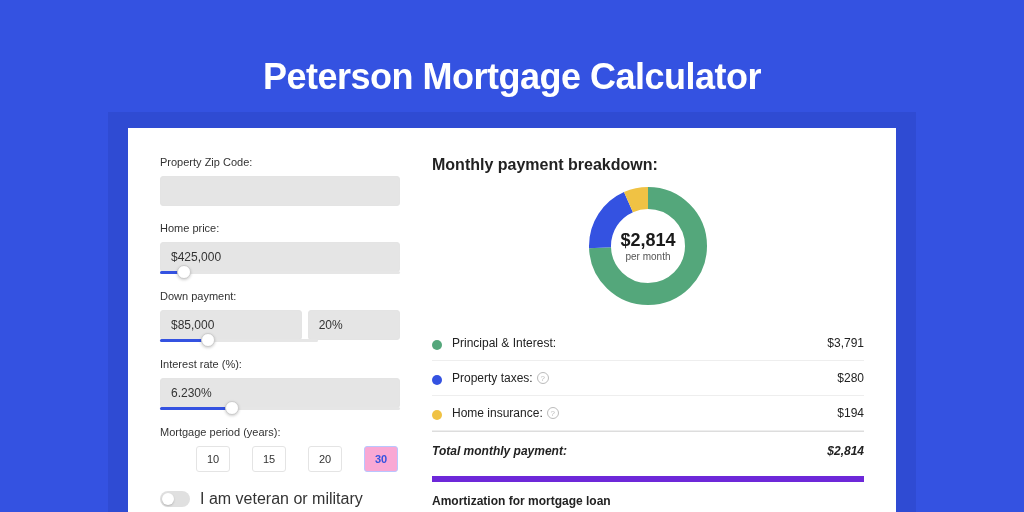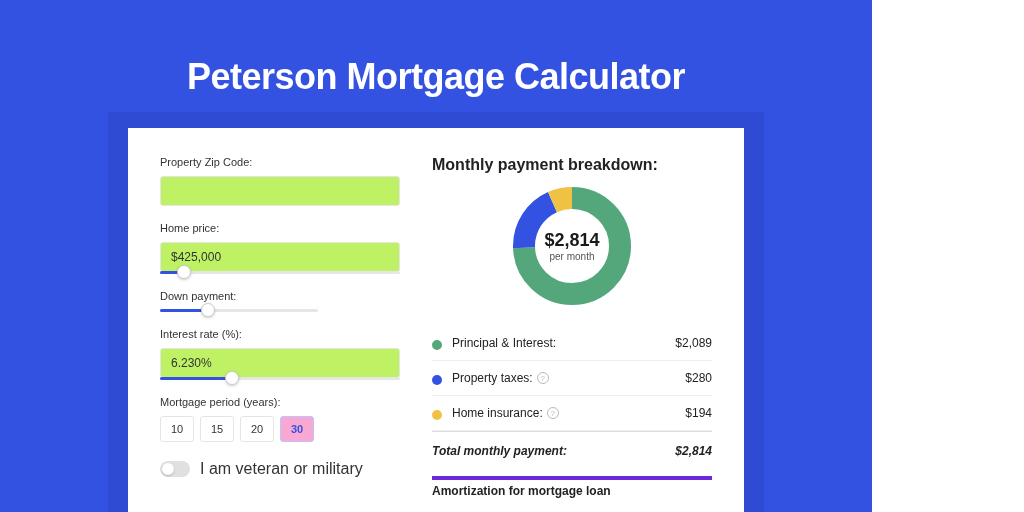--- a/index.html
+++ b/index.html
@@ -1,31 +1,31 @@
 <!DOCTYPE html>
 <html><head>
 <meta charset="utf-8">
 <style>
   * { box-sizing: border-box; margin: 0; padding: 0; }
   html, body { width: 1024px; height: 512px; overflow: hidden; font-family: -apple-system, BlinkMacSystemFont, "Segoe UI", Arial, sans-serif; }
-  .stage { width: 872px; height: 512px; background: #3452e1; position: relative; }
+  .stage { width: 1024px; height: 512px; background: #3452e1; position: relative; }
   .title { color: #fff; text-align: center; font-size: 36px; font-weight: 700; padding-top: 56px; letter-spacing: -0.5px; }
   .band { position: absolute; left: 108px; right: 108px; top: 112px; bottom: 0; background: #2f4bd3; }
   .card { position: absolute; left: 128px; right: 128px; top: 128px; bottom: 0; background: #fff; display: flex; padding: 28px 32px 0 32px; gap: 32px; }
   .form { width: 240px; flex: 0 0 240px; font-size: 12px; color: #333; }
   .form label { display: block; font-size: 11px; color: #333; margin-bottom: 8px; }
-  .input { width: 100%; height: 30px; border: 1px solid #e4e4e4; border-radius: 3px; padding: 0 10px; font-size: 12px; color: #333; background: #bef264; }
+  .input { width: 100%; height: 30px; border: 1px solid #e4e4e4; border-radius: 3px; padding: 0 10px; font-size: 12px; color: #333; background: #e5e5e5; }
   .group { margin-bottom: 16px; position: relative; }
   .slider-track { height: 3px; background: #e6e6e6; position: relative; margin-top: -1px; border-radius: 2px; }
   .slider-fill { position: absolute; top: 0; left: 0; height: 3px; background: #3452e1; border-radius: 2px; }
   .slider-thumb { position: absolute; top: -6px; width: 14px; height: 14px; background: #fff; border: 1px solid #ccc; border-radius: 50%; box-shadow: 0 1px 3px rgba(0,0,0,0.2); margin-left: -7px; }
   .pair { display: flex; gap: 6px; }
   .pair .input:first-child { flex: 1.7; }
   .pair .input:last-child { flex: 1; }
-  .periods { display: flex; gap: 6px; }
+  .periods { display: flex; gap: 22px; margin-left: 36px; }
   .pbtn { width: 34px; height: 26px; border: 1px solid #e4e4e4; border-radius: 3px; background: #fff; font-size: 11px; color: #333; display: flex; align-items: center; justify-content: center; cursor: pointer; }
   .pbtn.active { background: #f9a8d4; border-color: #b8c6ff; color: #3452e1; font-weight: 600; }
   .toggle-row { display: flex; align-items: center; gap: 10px; margin-top: 18px; }
   .toggle { width: 30px; height: 16px; background: #e0e0e0; border-radius: 10px; position: relative; }
   .toggle-knob { position: absolute; left: 2px; top: 2px; width: 12px; height: 12px; background: #fff; border-radius: 50%; box-shadow: 0 1px 2px rgba(0,0,0,0.2); }
   .toggle-label { font-size: 16px; color: #333; }
 
   .results { flex: 1; font-size: 12px; color: #222; }
   .results h3 { font-size: 16px; font-weight: 700; margin-bottom: 10px; }
   .donut-wrap { display: flex; justify-content: center; margin: 6px 0 18px; }
@@ -41,21 +41,21 @@
   .dot { width: 10px; height: 10px; border-radius: 50%; margin-right: 10px; flex-shrink: 0; }
   .dot.green { background: #54a77b; }
   .dot.blue { background: #3452e1; }
   .dot.yellow { background: #f0c244; }
   .lname { font-size: 12px; color: #222; display: flex; align-items: center; gap: 4px; }
   .info { width: 12px; height: 12px; border: 1px solid #bbb; color: #bbb; border-radius: 50%; font-size: 8px; display: inline-flex; align-items: center; justify-content: center; }
   .lval { margin-left: auto; font-size: 12px; color: #222; }
   .total { display: flex; align-items: center; padding: 12px 0; border-top: 1px solid #ddd; font-weight: 700; font-style: italic; }
   .total .lval { font-weight: 700; }
 
-  .amort { margin-top: 6px; border-top: 4px solid #6d28d9; padding-top: 4px; }
+  .amort { margin-top: 6px; border-top: 6px solid #6d28d9; padding-top: 12px; }
   .amort h4 { font-size: 12px; font-weight: 700; margin-bottom: 10px; }
 </style>
 </head>
 <body>
 
 <div class="stage">
   <h1 class="title">Peterson Mortgage Calculator</h1>
   <div class="band"></div>
   <div class="card">
 
@@ -70,20 +70,24 @@
         <label>Home price:</label>
         <input class="input" value="$425,000" style="">
         <div class="slider-track">
           <div class="slider-fill" style="width:10%"></div>
           <div class="slider-thumb" style="left:10%"></div>
         </div>
       </div>
 
       <div class="group">
         <label>Down payment:</label>
+        <div class="pair">
+          <input class="input" value="$85,000" style="">
+          <input class="input" value="20%" style="">
+        </div>
         <div class="slider-track" style="width:66%">
           <div class="slider-fill" style="width:30%"></div>
           <div class="slider-thumb" style="left:30%"></div>
         </div>
       </div>
 
       <div class="group">
         <label>Interest rate (%):</label>
         <input class="input" value="6.230%" style="">
         <div class="slider-track">
@@ -125,21 +129,21 @@
             <div class="amt">$2,814</div>
             <div class="sub">per month</div>
           </div>
         </div>
       </div>
 
       <div class="legend">
         <div class="lrow">
           <span class="dot green"></span>
           <span class="lname">Principal &amp; Interest:</span>
-          <span class="lval">$2,089</span>
+          <span class="lval">$3,791</span>
         </div>
         <div class="lrow">
           <span class="dot blue"></span>
           <span class="lname">
             <span>Property taxes:</span>
             <span class="info">?</span>
           </span>
           <span class="lval">$280</span>
         </div>
         <div class="lrow">

